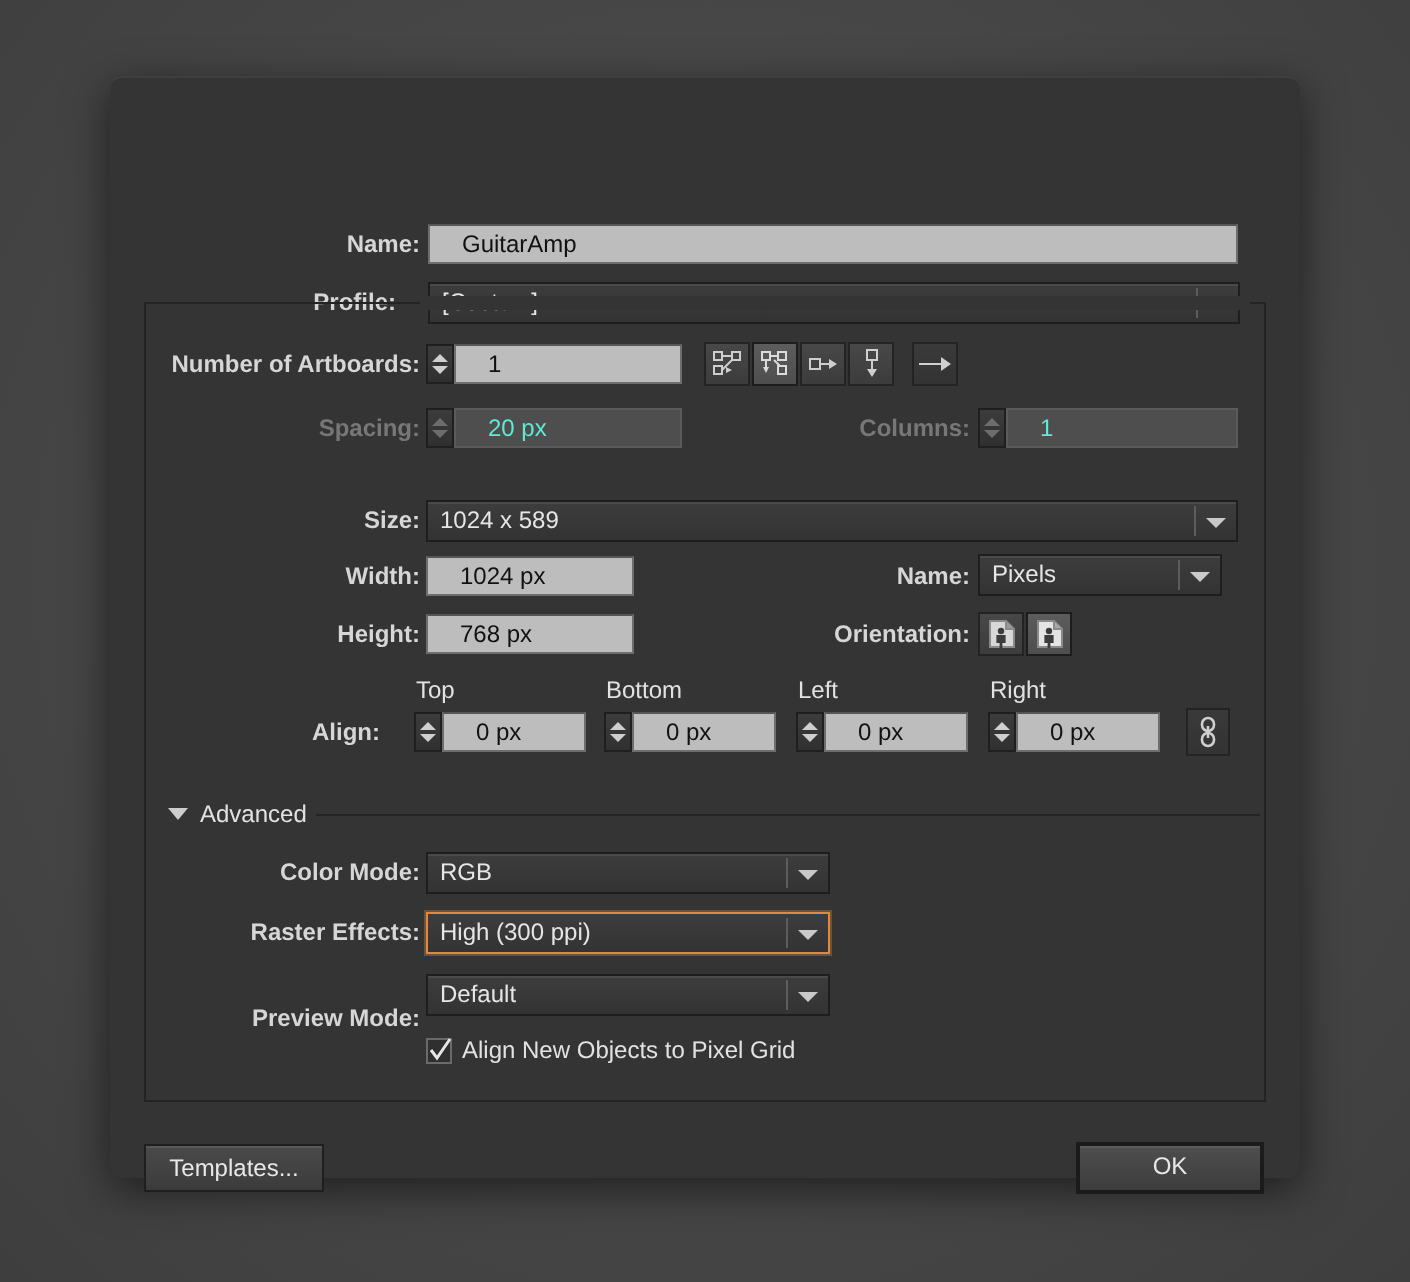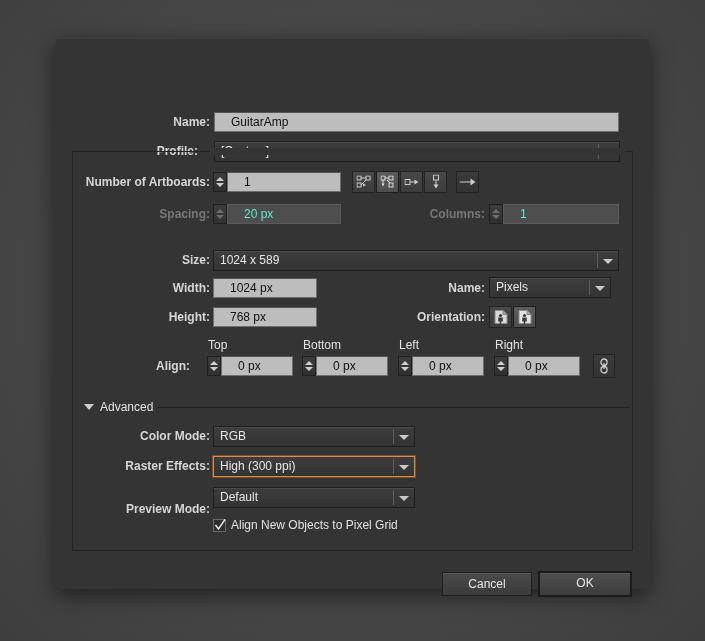--- a/index.html
+++ b/index.html
@@ -424,17 +424,17 @@
 
     <div class="row" style="left:0;top:457px;width:595px;">
       <span class="cbox" style="position:absolute;left:158px;top:0;">
         <svg width="15" height="15" viewBox="0 0 15 15">
           <path d="M2.5 7 L5.5 11 L12 1.5" fill="none" stroke="#e6e6e6" stroke-width="1.5"></path>
         </svg>
       </span>
       <div class="hdr" style="position:absolute;left:176px;top:-1px;">Align New Objects to Pixel Grid</div>
     </div>
 
-    <div class="pbtn" style="left:387px;top:510px;width:90px;">Cancel</div>
+    <div class="pbtn" style="left:17px;top:510px;width:90px;">Templates...</div>
     <div class="pbtn default" style="left:483px;top:509px;width:94px;height:26px;">OK</div>
 
   </div>
 </div>
 
 </body></html>

